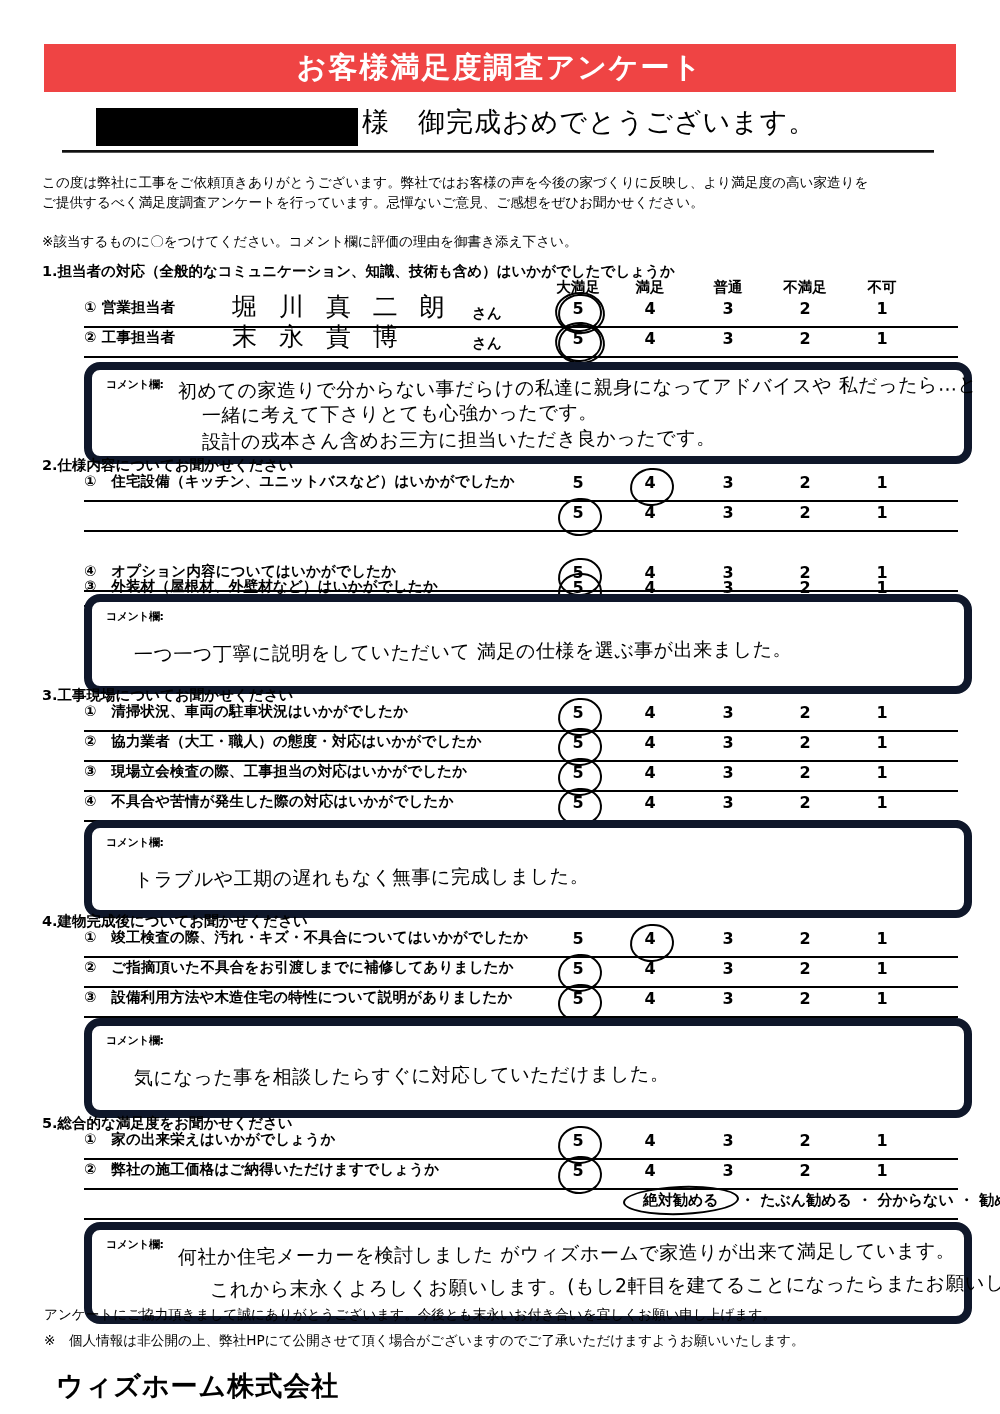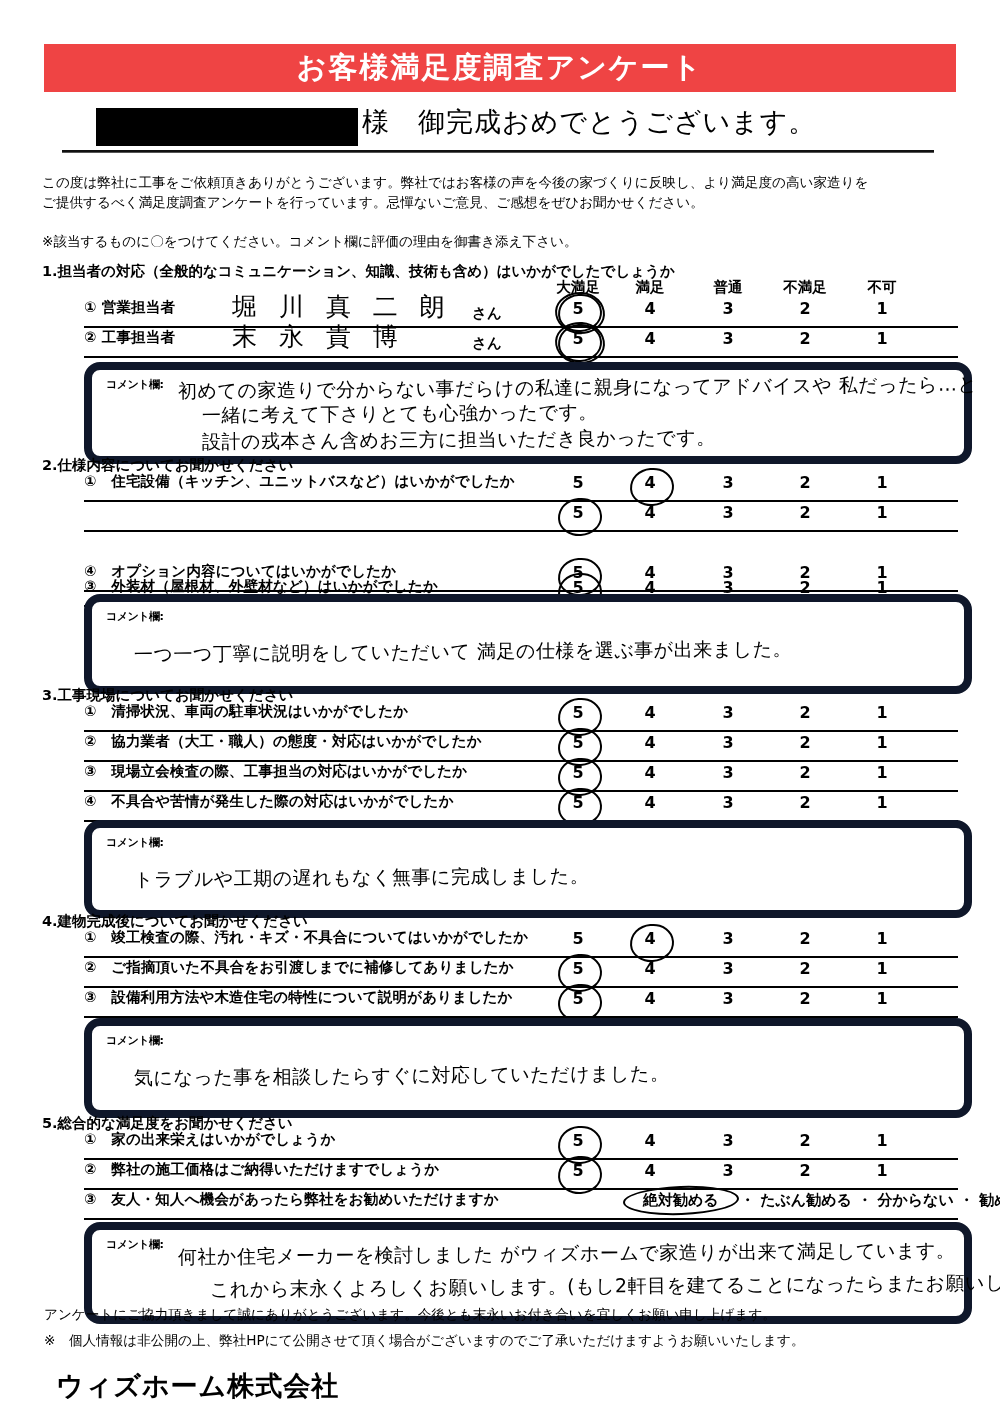--- a/index.html
+++ b/index.html
@@ -410,21 +410,20 @@
       <div class="qrow" style="top: 1158px;">
         <div class="qlabel">②　弊社の施工価格はご納得いただけますでしょうか</div>
         <div class="opt" style="left: 494px;">5</div>
         <div class="circled" style="left: 494px;"></div>
         <div class="opt" style="left: 566px;">4</div>
         <div class="opt" style="left: 644px;">3</div>
         <div class="opt" style="left: 721px;">2</div>
         <div class="opt" style="left: 798px;">1</div>
       </div>
       <div class="qrow" style="top: 1188px;">
-        <div class="qlabel">③　友人・知人へ機会があったら弊社をお勧めいただけますか</div>
         <div class="choices" style="left: 543px;"><span class="choice-circled">絶対勧める</span> ・ <span>たぶん勧める</span> ・ <span>分からない</span> ・ <span>勧めない</span></div>
       </div>
       <div class="comment-box" style="top: 1222px; height: 86px;">
         <div class="comment-label">コメント欄:</div>
         <div class="hand" style="position: absolute; left: 0px; top: 0px; width: 100%; height: 100%;">
           <div class="hand-line" style="left: 86px; top: 10px;">何社か住宅メーカーを検討しました がウィズホームで家造りが出来て満足しています。</div>
           <div class="hand-line" style="left: 118px; top: 42px;">これから末永くよろしくお願いします。(もし2軒目を建てることになったらまたお願いします ☺ ! )</div>
         </div>
       </div>
     </div>

